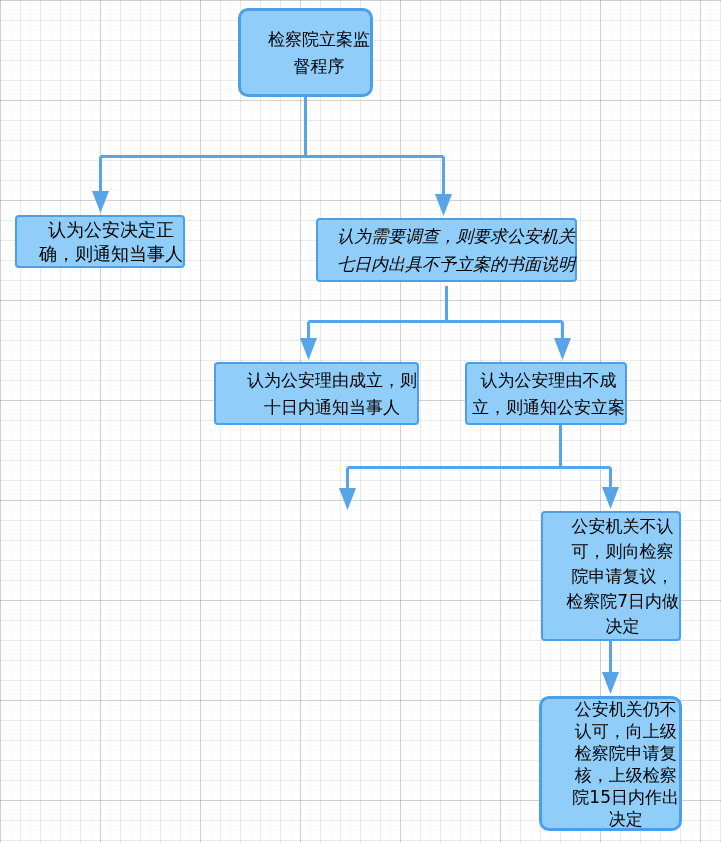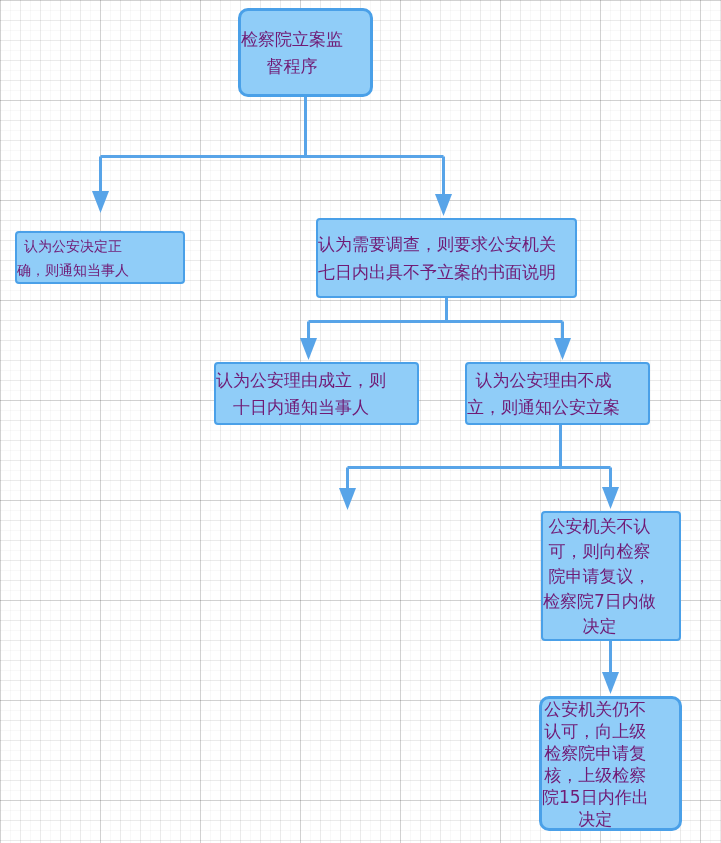--- a/index.html
+++ b/index.html
@@ -38,33 +38,33 @@
     stroke: none;
   }
   .node {
     position: absolute;
     box-sizing: border-box;
     background: #90cdf8;
     border: 2px solid #4aa0e8;
     border-radius: 4px;
     display: flex;
     align-items: center;
-    justify-content: flex-start;
+    justify-content: flex-end;
     text-align: center;
-    color: #701a75;
+    color: #000000;
     white-space: pre-line;
     font-size: 17px;
     line-height: 27px;
   }
   
   .n1 { left: 238px; top: 8px;   width: 135px; height: 89px;  border-radius: 10px; border-width: 3px; }
-  .n2 { left: 15px;  top: 231px; width: 170px; height: 53px;  font-size: 14px; line-height: 24px; }
-  .n3 { left: 316px; top: 218px; width: 261px; height: 80px;  line-height: 28px; }
+  .n2 { left: 15px;  top: 215px; width: 170px; height: 53px;  font-size: 18px; line-height: 24px; }
+  .n3 { left: 316px; top: 218px; width: 261px; height: 64px;  line-height: 28px; font-style: italic; }
   .n4 { left: 214px; top: 362px; width: 205px; height: 63px;  }
-  .n5 { left: 465px; top: 362px; width: 185px; height: 63px;  }
+  .n5 { left: 465px; top: 362px; width: 162px; height: 63px;  }
   .n6 { left: 280px; top: 512px; width: 135px; height: 90px;  line-height: 26px; }
   .n7 { left: 541px; top: 511px; width: 140px; height: 130px; line-height: 25px; }
   .n8 { left: 539px; top: 696px; width: 143px; height: 135px; line-height: 22px; border-radius: 10px; border-width: 3px; }
 </style>
 </head>
 <body>
 
 <div class="canvas">
 
   <svg class="edges" viewBox="0 0 721 843">

